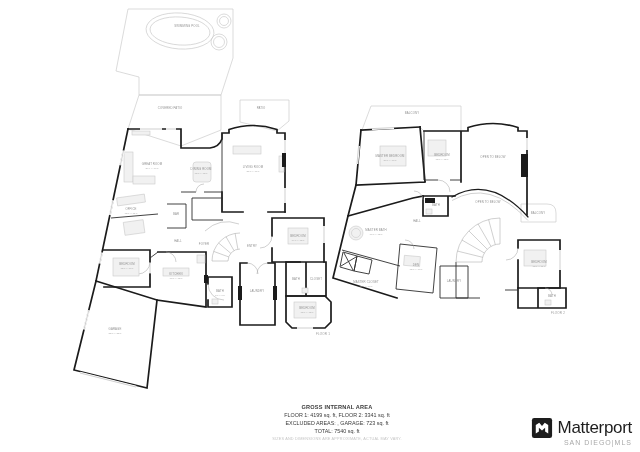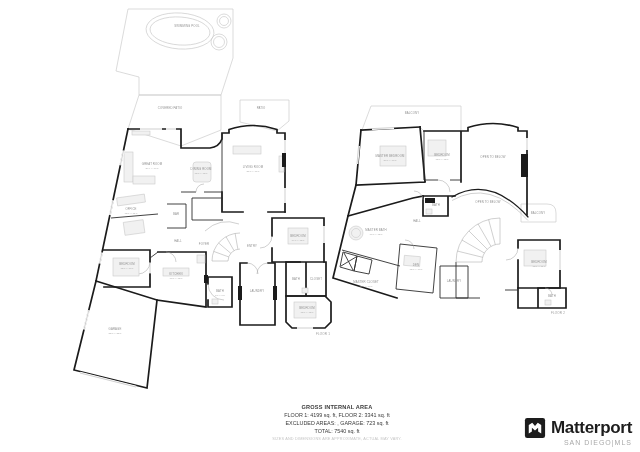--- a/index.html
+++ b/index.html
@@ -11,21 +11,21 @@
   .plan-label .room-dims{font-size:2.4px;color:#a9a9a9;}
   .floor-tag{position:absolute;transform:translate(-50%,-50%);font-size:3px;color:#9a9a9a;
       letter-spacing:.2px;white-space:nowrap;}
   #summary{position:absolute;left:337px;top:404px;transform:translateX(-50%);
       text-align:center;color:#3a3a3a;}
   #summary .s-title{font-size:5.6px;font-weight:bold;letter-spacing:.2px;}
   #summary .s-line{font-size:5.4px;margin-top:2px;}
   #summary .s-disclaimer{font-size:3.8px;color:#c6c6c6;margin-top:2.5px;letter-spacing:.2px;}
   #branding{position:absolute;right:8px;bottom:6px;display:flex;flex-direction:column;align-items:flex-end;}
   #branding .row{display:flex;align-items:center;gap:5px;}
-  #branding .logo-word{font-size:17px;font-weight:bold;color:#1d1d1d;letter-spacing:-0.3px;}
+  #branding .logo-word{font-size:17px;font-weight:normal;color:#1d1d1d;letter-spacing:-0.3px;}
   #branding .sub{font-size:7px;color:#a9a9a9;letter-spacing:1px;margin-top:0px;}
 </style>
 </head>
 <body>
 
 <div id="stage">
 
   <svg id="plan-svg" width="640" height="452" viewBox="0 0 640 452">
 
     <g stroke="#cbcbcb" stroke-width="0.7" fill="none">

